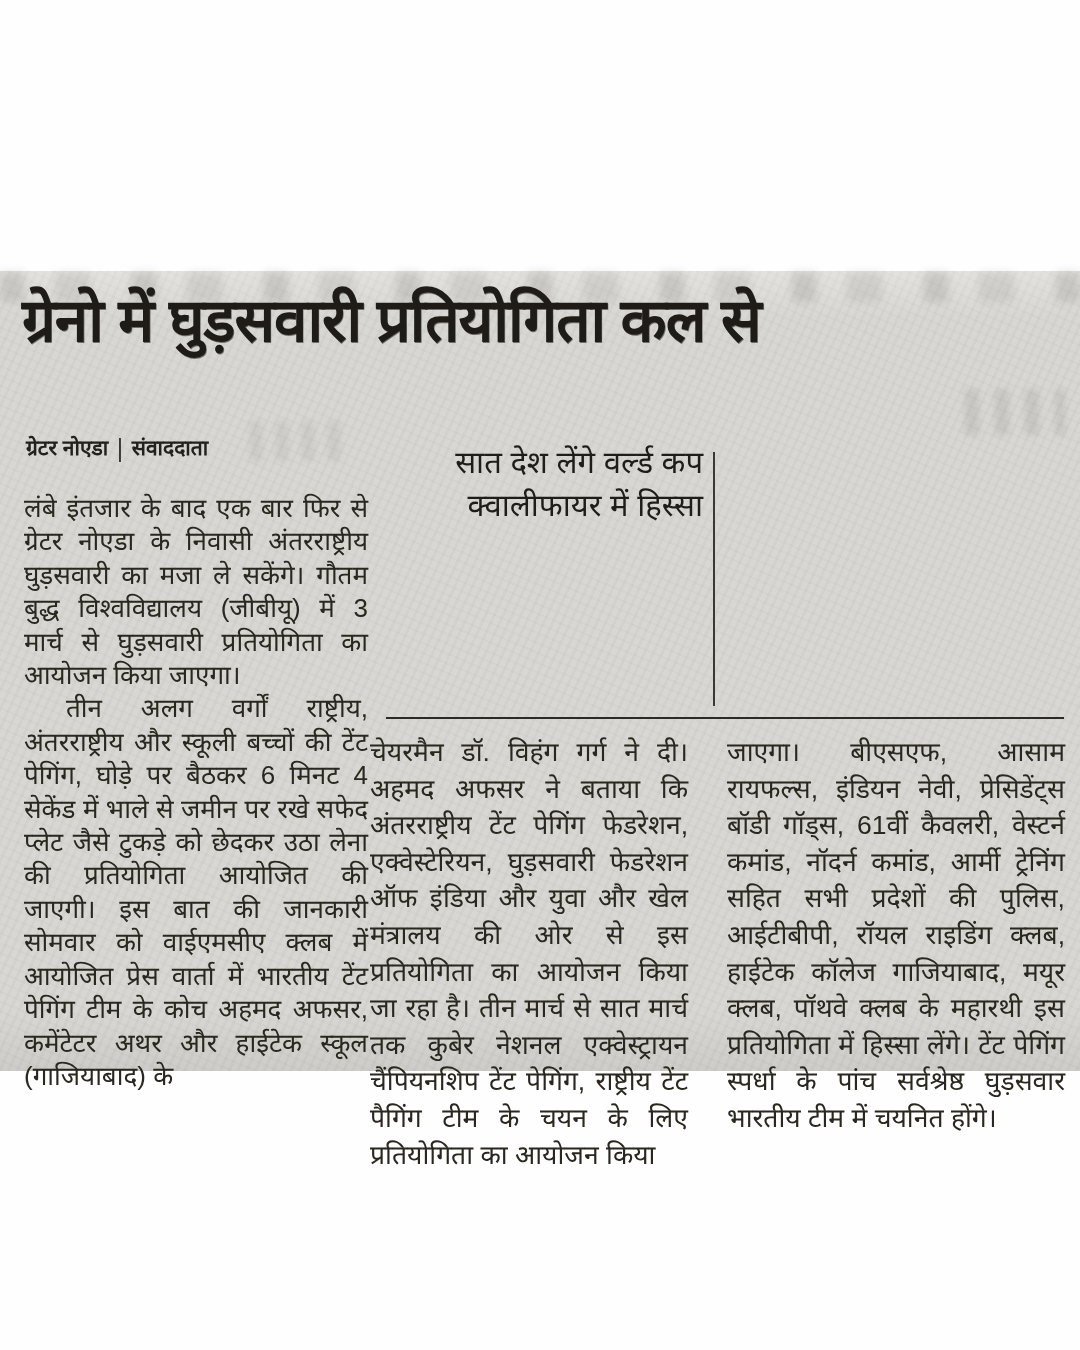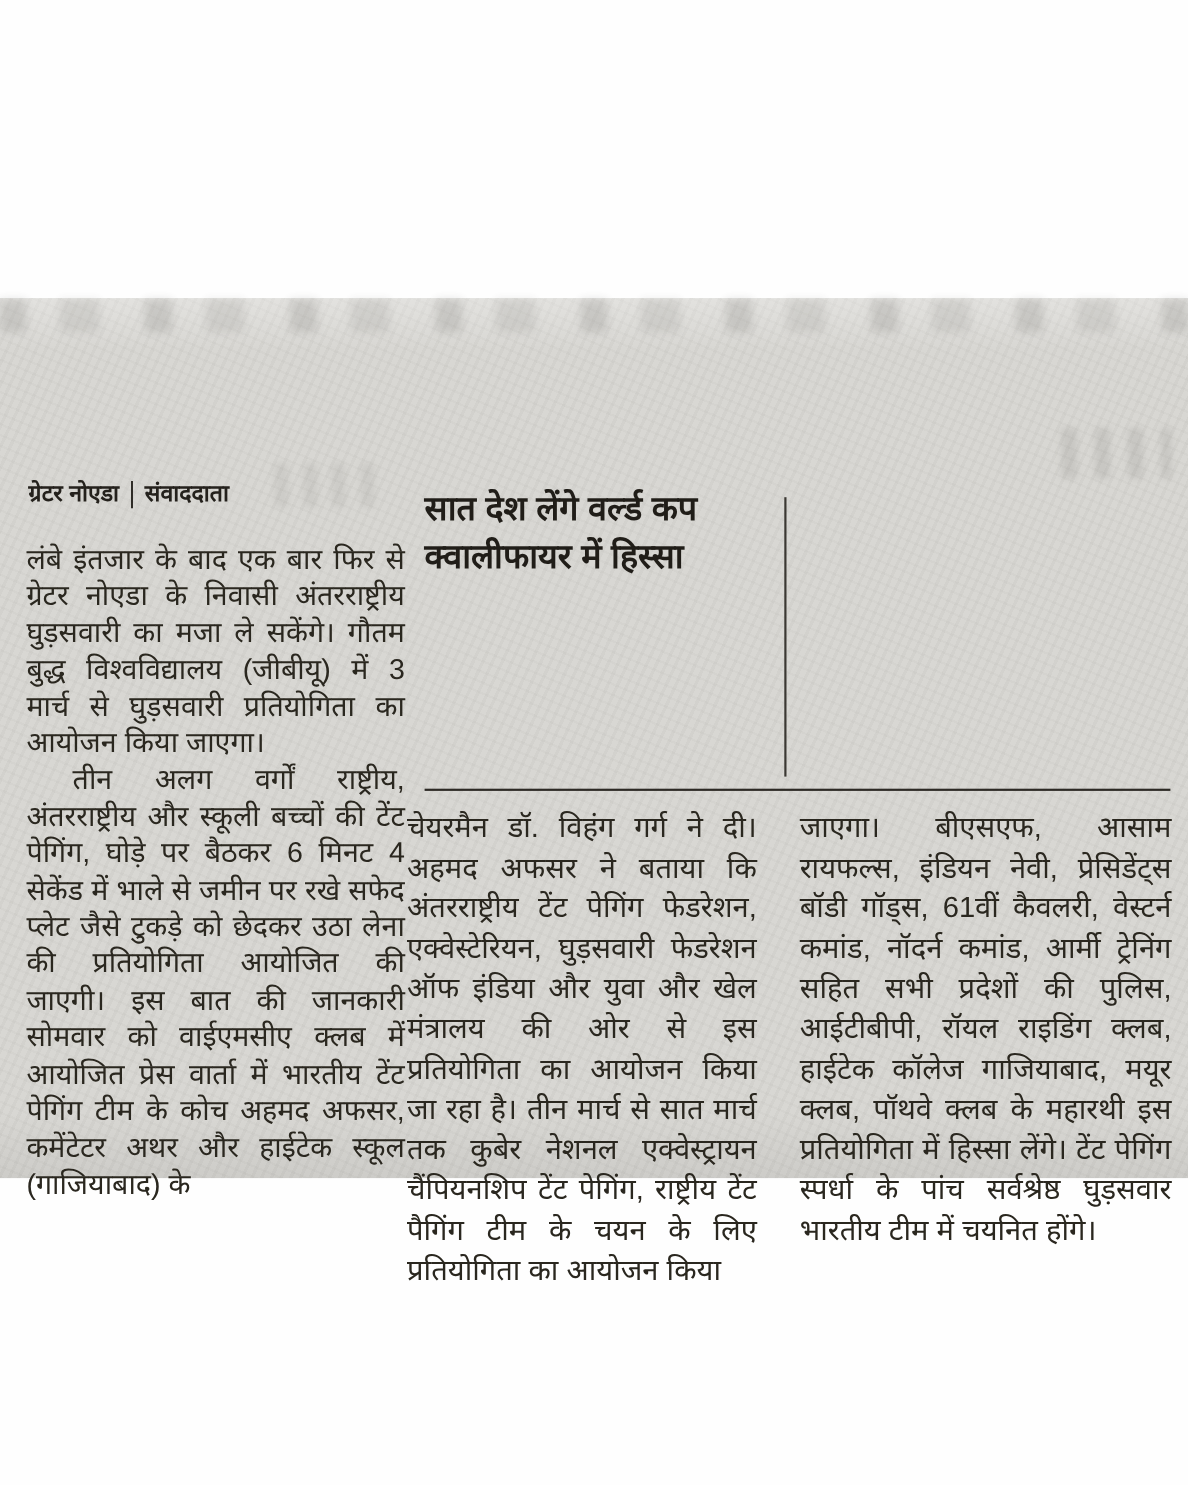--- a/index.html
+++ b/index.html
@@ -97,22 +97,23 @@
   }
   .col-main p { margin: 0; }
   .col-main p.indented { text-indent: 42px; }
   .subbox { position: absolute; }
   .subbox-worldcup { left: 386px; top: 170px; width: 317px; }
   .subbox-horseshow { left: 727px; top: 173px; width: 337px; }
   .subbox h2 {
     margin: 0 0 10px 0;
     font-size: 31px;
     line-height: 43px;
-    font-weight: 700;
+    font-weight: 400;
     color: #201d18;
+    text-align: right;
   }
   .subbox p {
     margin: 0;
     font-size: 25px;
     line-height: 31.6px;
   }
   .vdivider {
     position: absolute;
     left: 713px;
     top: 181px;
@@ -142,20 +143,21 @@
 <body>
 
 <div id="canvas">
 
   <div class="paper">
 
     <div class="bleed bleed-top"></div>
     <div class="bleed bleed-right"></div>
     <div class="bleed bleed-left"></div>
 
+    <h1 class="headline">ग्रेनो में घुड़सवारी प्रतियोगिता कल से</h1>
 
     <div class="byline">
       <span>ग्रेटर नोएडा</span><span class="byline-sep">|</span><span>संवाददाता</span>
     </div>
 
     <div class="col-main bodytext">
       <p>लंबे इंतजार के बाद एक बार फिर से ग्रेटर नोएडा के निवासी अंतरराष्ट्रीय घुड़सवारी का मजा ले सकेंगे। गौतम बुद्ध विश्वविद्यालय (जीबीयू) में 3 मार्च से घुड़सवारी प्रतियोगिता का आयोजन किया जाएगा।</p>
       <p class="indented">तीन अलग वर्गों राष्ट्रीय, अंतरराष्ट्रीय और स्कूली बच्चों की टेंट पेगिंग, घोड़े पर बैठकर 6 मिनट 4 सेकेंड में भाले से जमीन पर रखे सफेद प्लेट जैसे टुकड़े को छेदकर उठा लेना की प्रतियोगिता आयोजित की जाएगी। इस बात की जानकारी सोमवार को वाईएमसीए क्लब में आयोजित प्रेस वार्ता में भारतीय टेंट पेगिंग टीम के कोच अहमद अफसर, कमेंटेटर अथर और हाईटेक स्कूल (गाजियाबाद) के</p>
     </div>
 

